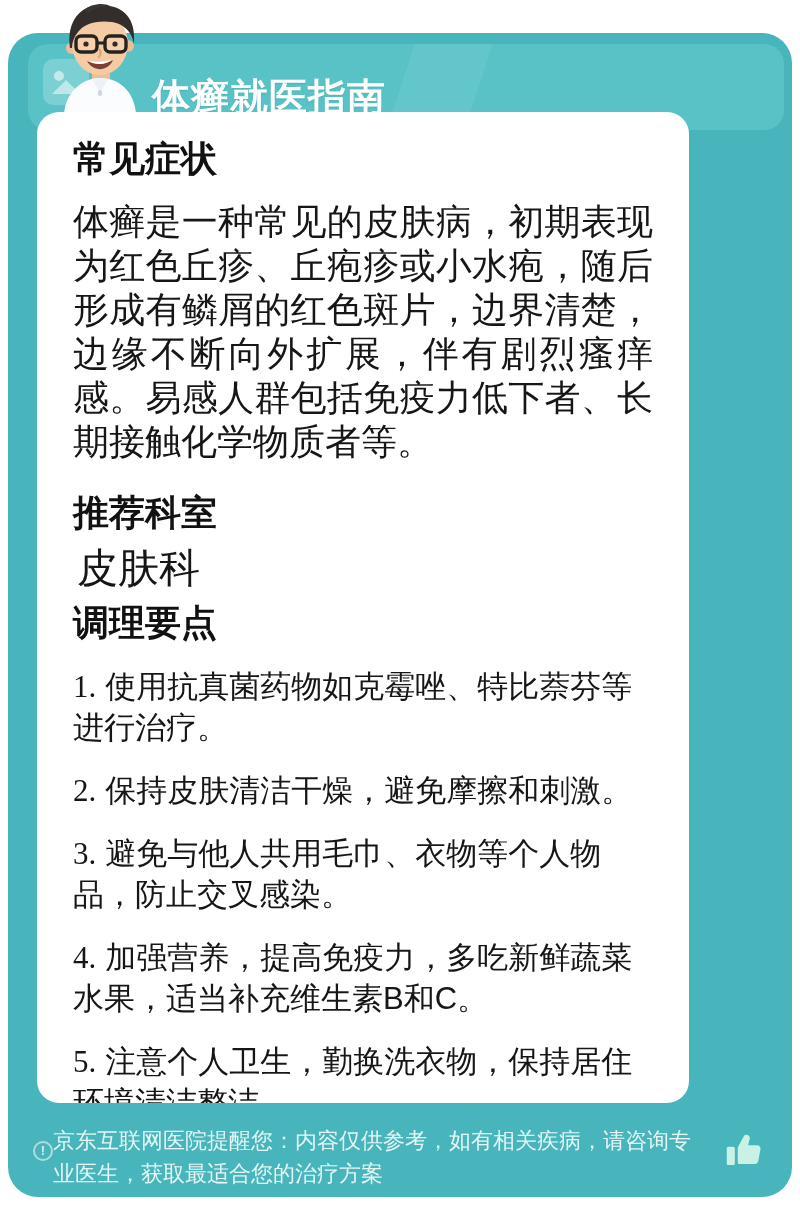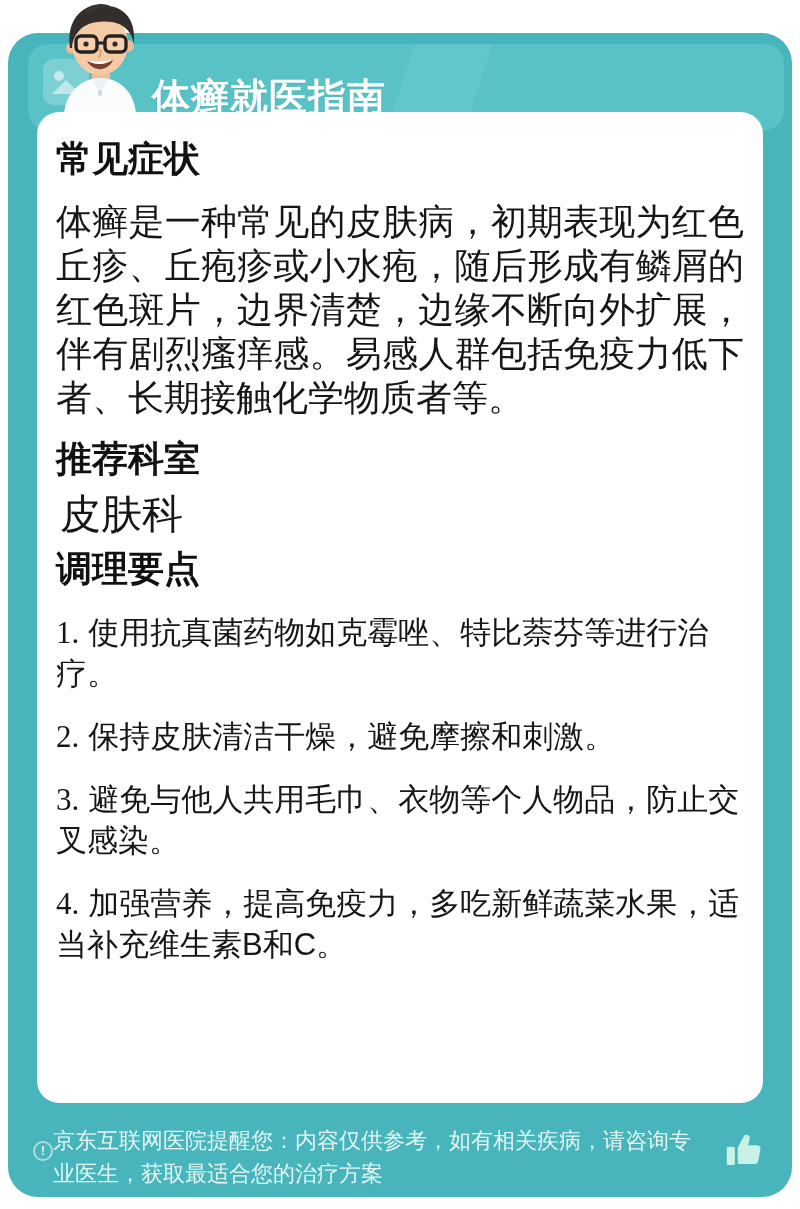--- a/index.html
+++ b/index.html
@@ -29,28 +29,28 @@
   .avatar{position:absolute;left:48px;top:2px;width:104px;height:110px;}
   
   .title{
     position:absolute;left:152px;top:53px;
     font-size:38px;font-weight:bold;color:#ffffff;letter-spacing:1px;
     text-shadow:0 1px 2px rgba(0,0,0,0.08);
     margin-top:19px;
   }
   
   .card{
-    position:absolute;left:37px;top:112px;width:726px;height:991px;
+    position:absolute;left:37px;top:112px;width:652px;height:991px;
     background:#ffffff;border-radius:22px;
-    padding:26px 19px 0;box-sizing:border-box;overflow:hidden;
+    padding:26px 36px 0;box-sizing:border-box;overflow:hidden;
   }
   .sec-heading{
     margin:0;font-size:36px;line-height:42px;font-weight:bold;color:#111111;
   }
-  .sec-heading.mt-a{margin-top:18px;}
+  .sec-heading.mt-a{margin-top:28px;}
   .sec-heading.mt-b{margin-top:12px;}
   .body-text{
     margin:20px 0 0;font-size:36px;line-height:44px;color:#161616;
     text-align:justify;
   }
   .dept-text{margin:12px 4px 0;font-size:41px;line-height:44px;color:#161616;}
   .item{margin:22px 0 0;font-size:31px;line-height:41px;color:#161616;}
   .item .num{font-family:"Liberation Serif", serif;margin-right:9px;}
   
   .warn-circle{
@@ -121,20 +121,21 @@
 
   <h2 class="sec-heading mt-a">推荐科室</h2>
   <p class="dept-text">皮肤科</p>
 
   <h2 class="sec-heading mt-b">调理要点</h2>
 
   <p class="item"><span class="num">1.</span><span>使用抗真菌药物如克霉唑、特比萘芬等进行治疗。</span></p>
   <p class="item"><span class="num">2.</span><span>保持皮肤清洁干燥，避免摩擦和刺激。</span></p>
   <p class="item"><span class="num">3.</span><span>避免与他人共用毛巾、衣物等个人物品，防止交叉感染。</span></p>
   <p class="item"><span class="num">4.</span><span>加强营养，提高免疫力，多吃新鲜蔬菜水果，适当补充维生素B和C。</span></p>
+  <p class="item"><span class="num">5.</span><span>注意个人卫生，勤换洗衣物，保持居住环境清洁整洁。</span></p>
 </div>
 
 <div class="warn-circle">!</div>
 <div class="disclaimer">京东互联网医院提醒您：内容仅供参考，如有相关疾病，请咨询专业医生，获取最适合您的治疗方案</div>
 
 <div class="thumb">
   <svg viewBox="0 0 24 24" width="44" height="44">
     <path d="M3.5 10.2h2.6c.5 0 .9.4.9.9v8.2c0 .5-.4.9-.9.9H3.5c-.5 0-.9-.4-.9-.9v-8.2c0-.5.4-.9.9-.9z" fill="#c9f2e7"></path>
     <path d="M8.6 19.6v-8.9l3.3-6.2c.3-.5.8-.8 1.4-.8 1 0 1.9.8 1.9 1.9 0 .2 0 .4-.1.6l-.9 3.2h5c1.1 0 2 1 1.8 2.1l-1.2 6.3c-.2 1.1-1.1 1.9-2.2 1.9H9.5c-.5 0-.9-.4-.9-.9z" fill="#c9f2e7"></path>
   </svg>

